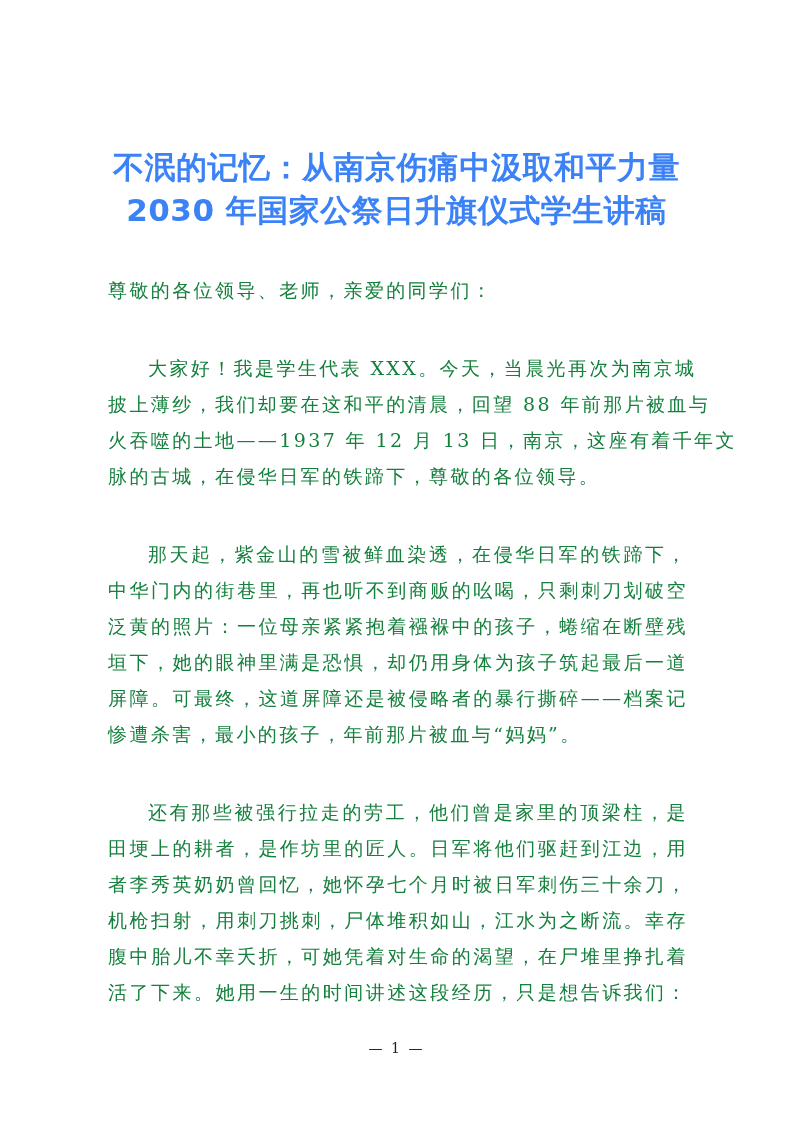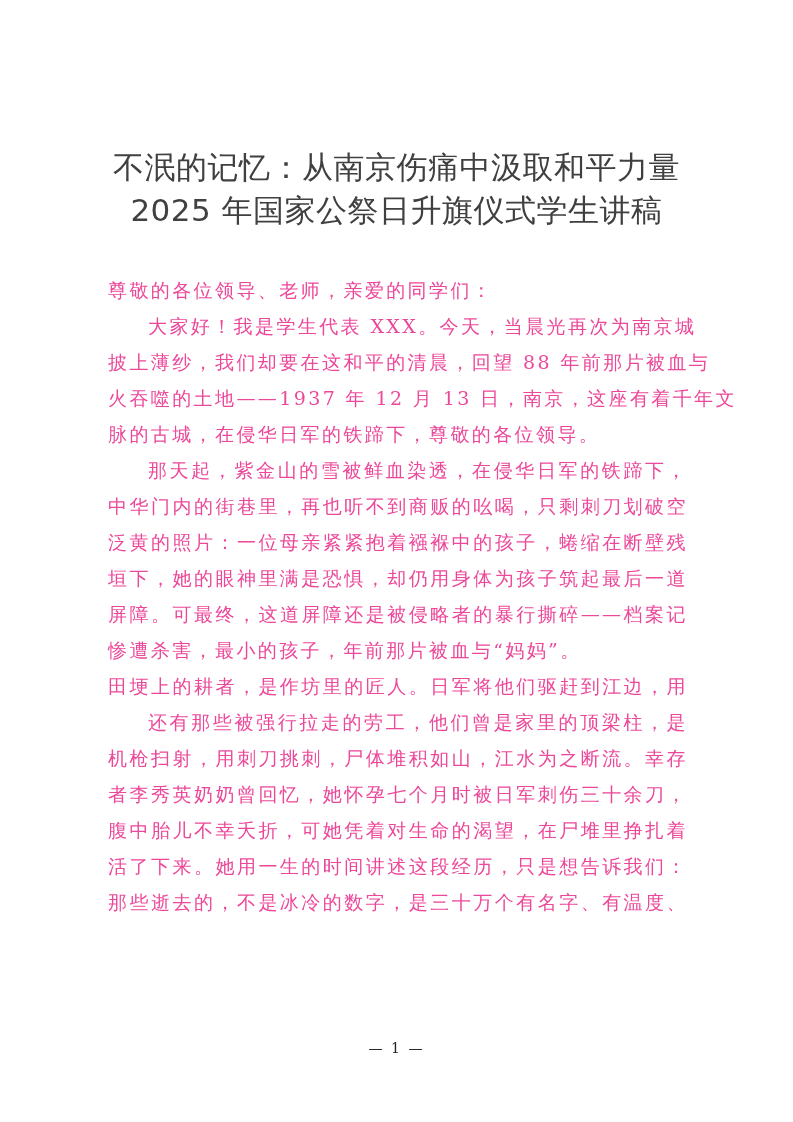--- a/index.html
+++ b/index.html
@@ -24,71 +24,72 @@
     }
     .title-block {
       position: absolute;
       left: 60px;
       width: 673px;
       top: 146px;
       text-align: center;
     }
     .title-line {
       font-family: "DejaVu Sans", "Liberation Sans", sans-serif;
-      font-weight: normal;
+      font-weight: bold;
       font-size: 31px;
       line-height: 43px;
       height: 43px;
       letter-spacing: 0.5px;
       white-space: nowrap;
-      color: #404040;
+      color: #3b82f6;
     }
     .body-block {
       position: absolute;
       left: 108px;
       top: 272px;
       width: 580px;
     }
     .line {
       font-family: "DejaVu Serif", "Liberation Serif", serif;
       font-size: 19px;
       line-height: 36px;
       height: 36px;
       white-space: nowrap;
       letter-spacing: 2.4px;
-      color: #ec4899;
+      color: #15803d;
       text-align: justify;
       text-align-last: justify;
     }
     .line.last {
       text-align-last: left;
     }
     .line.indent {
       padding-left: 40px;
+      margin-top: 42px;
     }
     .page-number {
       position: absolute;
       left: 0;
       width: 793px;
       top: 1040px;
       text-align: center;
       font-family: "DejaVu Serif", "Liberation Serif", serif;
       font-size: 14px;
       color: #222;
       letter-spacing: 2px;
     }
   </style>
 </head>
 <body>
 
 <div class="page">
 
   <div class="title-block">
     <div class="title-line">不泯的记忆：从南京伤痛中汲取和平力量</div>
-    <div class="title-line">2025 年国家公祭日升旗仪式学生讲稿</div>
+    <div class="title-line">2030 年国家公祭日升旗仪式学生讲稿</div>
   </div>
 
   <div class="body-block">
     <div class="line last">尊敬的各位领导、老师，亲爱的同学们：</div>
 
     <div>
       <div class="line indent">大家好！我是学生代表 XXX。今天，当晨光再次为南京城</div>
       <div class="line">披上薄纱，我们却要在这和平的清晨，回望 88 年前那片被血与</div>
       <div class="line">火吞噬的土地——1937 年 12 月 13 日，南京，这座有着千年文</div>
       <div class="line last">脉的古城，在侵华日军的铁蹄下，尊敬的各位领导。</div>
@@ -97,24 +98,23 @@
     <div>
       <div class="line indent">那天起，紫金山的雪被鲜血染透，在侵华日军的铁蹄下，</div>
       <div class="line">中华门内的街巷里，再也听不到商贩的吆喝，只剩刺刀划破空</div>
       <div class="line">泛黄的照片：一位母亲紧紧抱着襁褓中的孩子，蜷缩在断壁残</div>
       <div class="line">垣下，她的眼神里满是恐惧，却仍用身体为孩子筑起最后一道</div>
       <div class="line">屏障。可最终，这道屏障还是被侵略者的暴行撕碎——档案记</div>
       <div class="line last">惨遭杀害，最小的孩子，年前那片被血与“妈妈”。</div>
     </div>
 
     <div>
+      <div class="line indent">还有那些被强行拉走的劳工，他们曾是家里的顶梁柱，是</div>
       <div class="line">田埂上的耕者，是作坊里的匠人。日军将他们驱赶到江边，用</div>
-      <div class="line indent">还有那些被强行拉走的劳工，他们曾是家里的顶梁柱，是</div>
+      <div class="line">者李秀英奶奶曾回忆，她怀孕七个月时被日军刺伤三十余刀，</div>
       <div class="line">机枪扫射，用刺刀挑刺，尸体堆积如山，江水为之断流。幸存</div>
-      <div class="line">者李秀英奶奶曾回忆，她怀孕七个月时被日军刺伤三十余刀，</div>
       <div class="line">腹中胎儿不幸夭折，可她凭着对生命的渴望，在尸堆里挣扎着</div>
       <div class="line">活了下来。她用一生的时间讲述这段经历，只是想告诉我们：</div>
-      <div class="line">那些逝去的，不是冰冷的数字，是三十万个有名字、有温度、</div>
     </div>
   </div>
 
   <div class="page-number">— 1 —</div>
 </div>
 
 </body></html>

